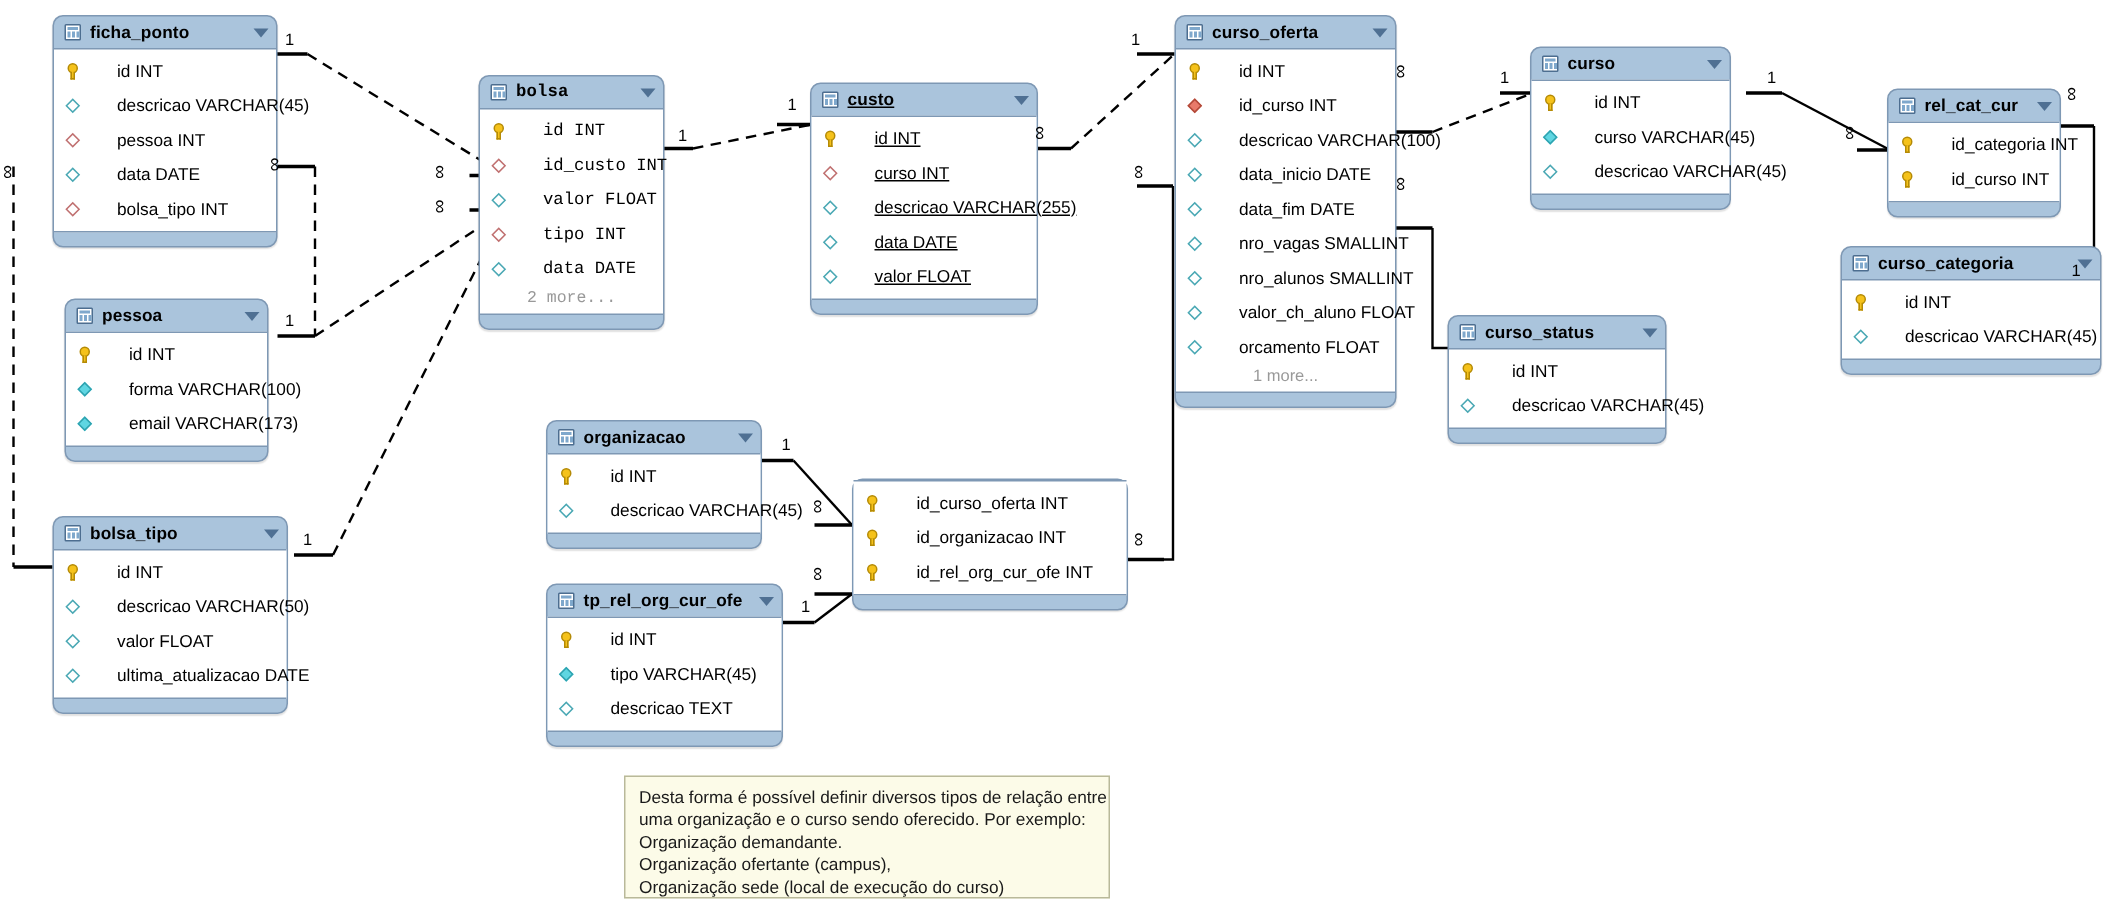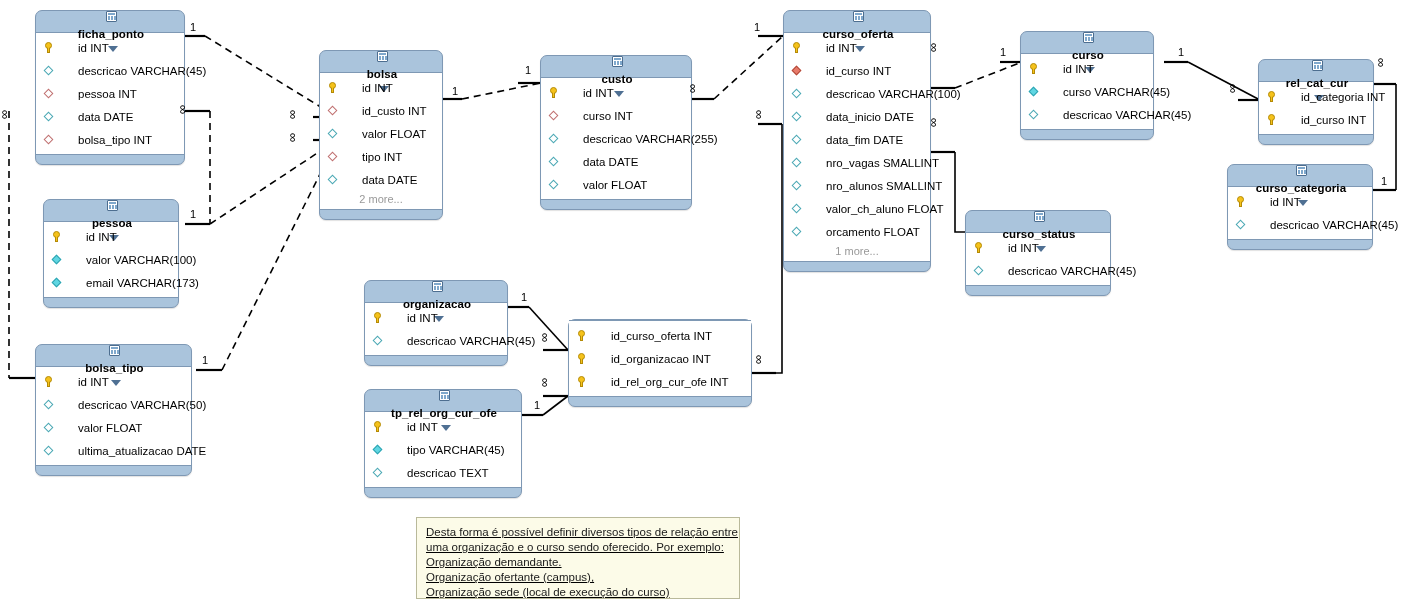--- a/index.html
+++ b/index.html
@@ -53,21 +53,20 @@
     padding: 0 0 9px 0;
     box-shadow: 0 1px 1px rgba(0,0,0,0.12);
   }
   .tbl-head {
     height: 21px;
     display: flex;
     align-items: center;
     padding: 0 5px 0 7px;
     box-sizing: border-box;
     gap: 6px;
-    flex-direction: column;
   }
   .tbl-head .tblicon {
     width: 11px;
     height: 11px;
     flex: 0 0 auto;
     background: #ffffff;
     border: 1px solid #4d6e90;
     box-sizing: border-box;
     position: relative;
     border-radius: 1px;
@@ -181,21 +180,20 @@
     padding: 2px 0 1px 0;
   }
   
   .note {
     position: absolute;
     z-index: 2;
     background: #fcfbe8;
     border: 1px solid #b9b99a;
     box-sizing: border-box;
     padding: 7px 9px 8px 9px;
-    text-decoration: underline;
   }
   .note-line {
     font-size: 11.5px;
     color: #1a1a1a;
     line-height: 15px;
     white-space: nowrap;
   }
 </style>
 </head>
 <body>
@@ -302,21 +300,21 @@
           <span class="tbl-title">pessoa</span>
           <span class="caret"></span>
         </div>
         <div class="tbl-body">
           <div class="col">
             <span class="glyph key"></span>
             <span class="col-name">id INT</span>
           </div>
           <div class="col">
             <span class="glyph dia filled-cyan"></span>
-            <span class="col-name">valor VARCHAR(100)</span>
+            <span class="col-name">forma VARCHAR(100)</span>
           </div>
           <div class="col">
             <span class="glyph dia filled-cyan"></span>
             <span class="col-name">email VARCHAR(173)</span>
           </div>
         </div>
       </div>
       <div class="tbl" style="left: 35px; top: 344px; width: 157px;">
         <div class="tbl-head">
           <span class="tblicon"></span>
@@ -335,21 +333,21 @@
           <div class="col">
             <span class="glyph dia"></span>
             <span class="col-name">valor FLOAT</span>
           </div>
           <div class="col">
             <span class="glyph dia"></span>
             <span class="col-name">ultima_atualizacao DATE</span>
           </div>
         </div>
       </div>
-      <div class="tbl" style="left: 319px; top: 50px; width: 124px;">
+      <div class="tbl" style="left: 319px; top: 50px; width: 124px; font-family: Liberation Mono, monospace;">
         <div class="tbl-head">
           <span class="tblicon"></span>
           <span class="tbl-title">bolsa</span>
           <span class="caret"></span>
         </div>
         <div class="tbl-body">
           <div class="col">
             <span class="glyph key"></span>
             <span class="col-name">id INT</span>
           </div>
@@ -365,21 +363,21 @@
             <span class="glyph dia red"></span>
             <span class="col-name">tipo INT</span>
           </div>
           <div class="col">
             <span class="glyph dia"></span>
             <span class="col-name">data DATE</span>
           </div>
           <div class="more">2 more...</div>
         </div>
       </div>
-      <div class="tbl" style="left: 540px; top: 55px; width: 152px;">
+      <div class="tbl" style="left: 540px; top: 55px; width: 152px; text-decoration: underline;">
         <div class="tbl-head">
           <span class="tblicon"></span>
           <span class="tbl-title">custo</span>
           <span class="caret"></span>
         </div>
         <div class="tbl-body">
           <div class="col">
             <span class="glyph key"></span>
             <span class="col-name">id INT</span>
           </div>
@@ -478,21 +476,21 @@
           <div class="col">
             <span class="glyph key"></span>
             <span class="col-name">id_categoria INT</span>
           </div>
           <div class="col">
             <span class="glyph key"></span>
             <span class="col-name">id_curso INT</span>
           </div>
         </div>
       </div>
-      <div class="tbl" style="left: 1227px; top: 164px; width: 146px;">
+      <div class="tbl" style="left: 1227px; top: 164px; width: 174px;">
         <div class="tbl-head">
           <span class="tblicon"></span>
           <span class="tbl-title">curso_categoria</span>
           <span class="caret"></span>
         </div>
         <div class="tbl-body">
           <div class="col">
             <span class="glyph key"></span>
             <span class="col-name">id INT</span>
           </div>

